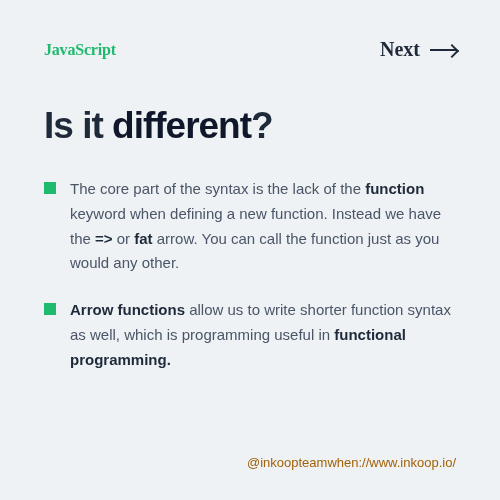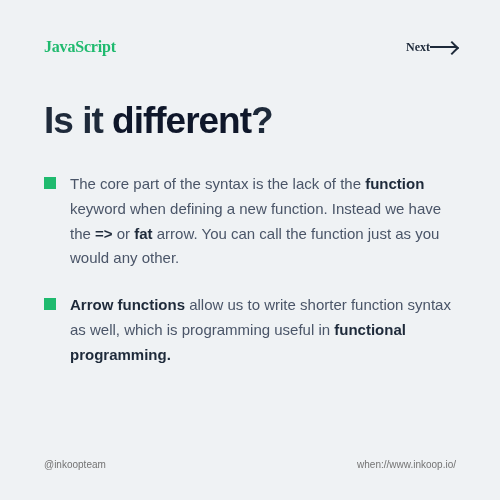--- a/index.html
+++ b/index.html
@@ -25,22 +25,23 @@
     }
     .brand {
       font-weight: 700;
       font-size: 16px;
       color: #1fba6e;
       letter-spacing: -0.2px;
     }
     .next {
       display: flex;
       align-items: center;
+      gap: 10px;
       font-weight: 700;
-      font-size: 12px;
+      font-size: 20px;
       color: #1e2a3a;
     }
     .arrow {
       width: 26px;
       height: 2px;
       background: #1e2a3a;
       position: relative;
     }
     .arrow::after {
       content: '';
@@ -89,23 +90,23 @@
     .point-text b {
       color: #1e2a3a;
       font-weight: 700;
     }
     .footer {
       position: absolute;
       bottom: 30px;
       left: 44px;
       right: 44px;
       display: flex;
-      justify-content: space-between;
-      font-size: 10px;
-      color: #737373;
+      justify-content: flex-end;
+      font-size: 13px;
+      color: #a16207;
     }
   </style>
 </head>
 <body>
 
 <div class="header">
   <div class="brand">JavaScript</div>
   <div class="next">
     <span>Next</span>
     <span class="arrow"></span>

